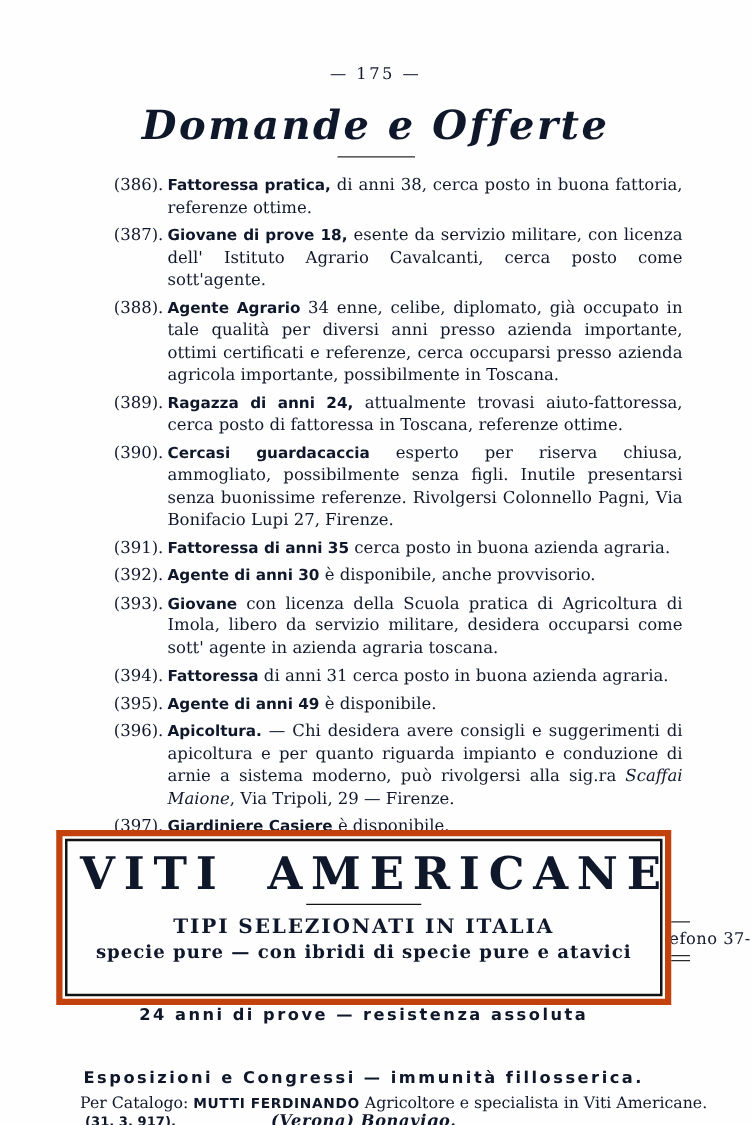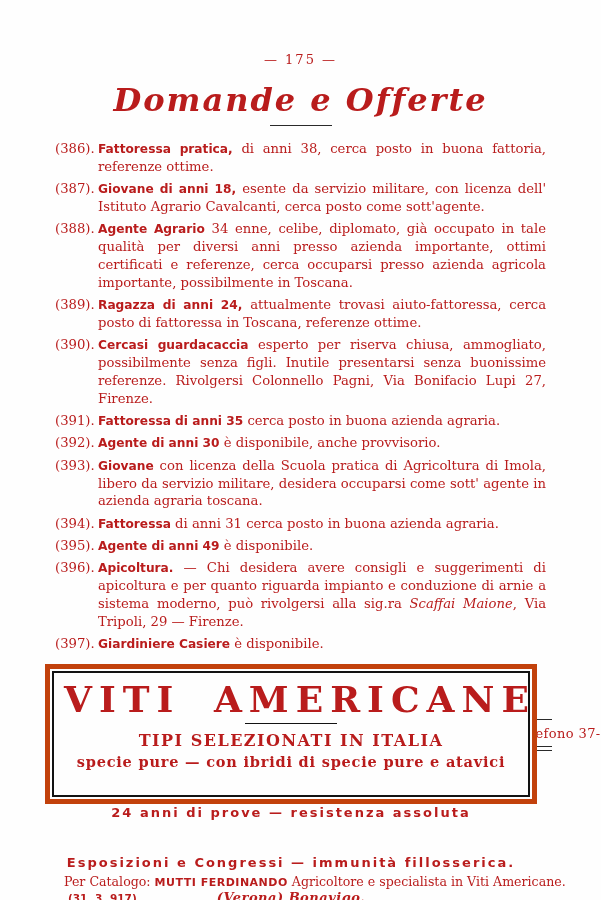--- a/index.html
+++ b/index.html
@@ -5,21 +5,21 @@
   html, body {
     margin: 0;
     padding: 0;
     background: #ffffff;
   }
   .page {
     position: relative;
     width: 601px;
     height: 900px;
     background: #fefefe;
-    color: #b91c1c;
+    color: #0f172a;
     font-family: "DejaVu Serif", "Liberation Serif", serif;
     overflow: hidden;
     box-sizing: border-box;
     padding: 52px 55px 0 55px;
   }
   .page-number {
     text-align: center;
     font-size: 13px;
     letter-spacing: 2px;
     margin-bottom: 14px;
@@ -31,21 +31,21 @@
     font-style: italic;
     letter-spacing: 2px;
     margin: 0 0 6px 0;
   }
   .title-rule {
     width: 62px;
     height: 1px;
     background: #2a2a2a;
     margin: 6px auto 14px auto;
   }
-  .listings { font-size: 13.2px; line-height: 1.36; }
+  .listings { font-size: 13.2px; line-height: 1.36; margin-left: 36px; }
   .listing {
     position: relative;
     padding-left: 43px;
     text-align: justify;
     margin-bottom: 4.2px;
   }
   .listing .num {
     position: absolute;
     left: 0;
     top: 0;
@@ -187,21 +187,21 @@
 
   <h1 class="doc-title">Domande e Offerte</h1>
   <div class="title-rule"></div>
 
   <div class="listings">
     <div class="listing">
       <span class="num">(386).</span><b>Fattoressa pratica,</b><span class="t1"> di anni 38, cerca posto in buona fattoria, referenze ottime.</span>
     </div>
 
     <div class="listing">
-      <span class="num">(387).</span><b>Giovane di anni 18,</b><span class="t1"> esente da servizio militare, con licenza dell' Istituto Agrario Cavalcanti, cerca posto come sott'agente.</span>
+      <span class="num">(387).</span><b>Giovane di prove 18,</b><span class="t1"> esente da servizio militare, con licenza dell' Istituto Agrario Cavalcanti, cerca posto come sott'agente.</span>
     </div>
 
     <div class="listing">
       <span class="num">(388).</span><b>Agente Agrario</b><span class="t1"> 34 enne, celibe, diplomato, già occupato in tale qualità per diversi anni presso azienda importante, ottimi certificati e referenze, cerca occuparsi presso azienda agricola importante, possibilmente in Toscana.</span>
     </div>
 
     <div class="listing">
       <span class="num">(389).</span><b>Ragazza di anni 24,</b><span class="t1"> attualmente trovasi aiuto-fattoressa, cerca posto di fattoressa in Toscana, referenze ottime.</span>
     </div>
 

